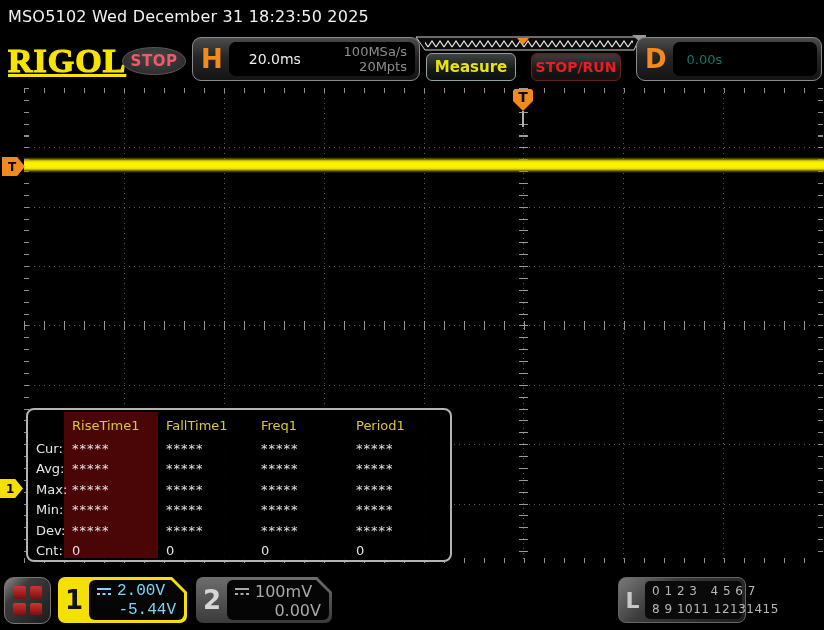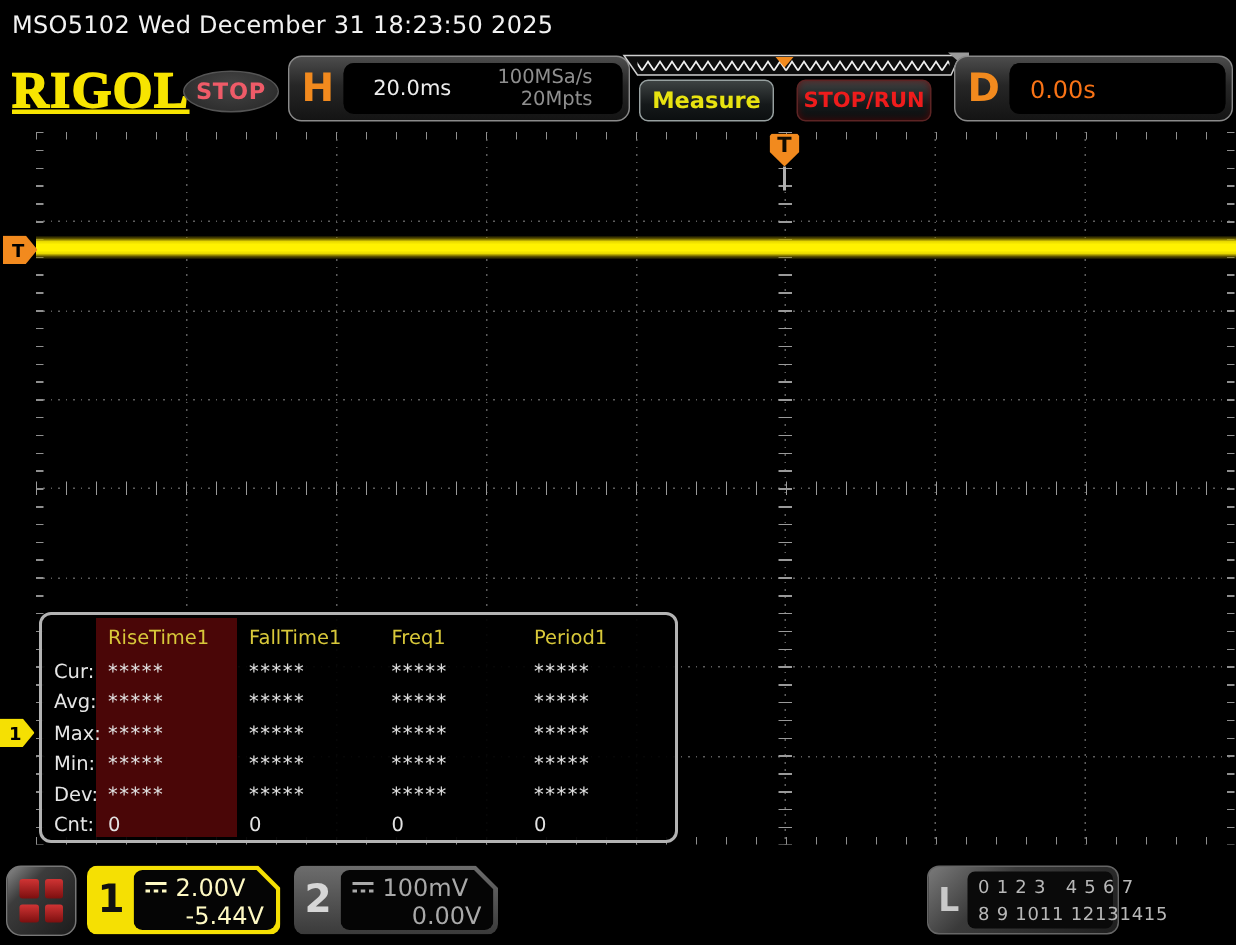--- a/index.html
+++ b/index.html
@@ -18,23 +18,23 @@
                display:flex; align-items:center; justify-content:center;
                color:#ef5b68; font-size:15px; font-weight:bold; letter-spacing:.5px; }
   .panel { position:absolute; top:37px; height:44px; border:1.5px solid #8a8a8a; border-radius:9px;
            background:linear-gradient(to bottom,#4c4c4c 0%,#262626 45%,#141414 100%);
            display:flex; align-items:center; }
   .panel .plabel { color:#f28a1e; font-size:26px; font-weight:bold; padding:0 6px 0 8px; }
   .panel .pscreen { background:#000; border-radius:7px; height:34px; flex:1; margin-right:4px;
                     display:flex; align-items:center; box-shadow:inset 0 1px 3px #000; }
   #h-panel { left:192px; width:228px; }
   #h-panel .tb-value { color:#eee; font-size:14px; padding-left:20px; flex:1; }
-  #h-panel .tb-right { text-align:right; color:#8f8f8f; font-size:13px; line-height:15px; padding-right:20px; }
+  #h-panel .tb-right { text-align:right; color:#8f8f8f; font-size:13px; line-height:15px; padding-right:8px; }
   #d-panel { left:636px; width:186px; }
-  #d-panel .tb-value { color:#f97316; font-size:16px; padding-left:14px; }
+  #d-panel .tb-value { color:#0f766e; font-size:13px; padding-left:14px; }
   .d-notch { position:absolute; left:632px; top:35px; width:0; height:0;
              border-left:14px solid transparent; border-top:12px solid #9a9a9a; z-index:0; }
 
   .mem-bar { position:absolute; left:412px; top:36px; width:232px; height:16px; }
   .tool-btn { position:absolute; top:53px; width:90px; height:28px; border-radius:6px;
               background:linear-gradient(to bottom,#3d4242 0%,#15191a 60%,#0c0f10 100%);
               display:flex; align-items:center; justify-content:center; font-weight:bold; cursor:pointer; }
   #measure-btn { left:426px; border:1px solid #97a0a0; color:#e8e310; font-size:15px; }
   #stoprun-btn { left:531px; border:1px solid #5d2424; color:#ee1c1c; font-size:14px;
                  box-shadow:inset 0 0 5px rgba(120,0,0,.6); }
@@ -98,21 +98,21 @@
   .ch-block .ch-num { position:absolute; left:0; top:0; bottom:0; width:32px; display:flex;
                       align-items:center; justify-content:center; font-size:26px; font-weight:bold; }
   .ch-block .ch-screen { position:absolute; left:31px; top:3px; right:3px; bottom:3px; background:#050505;
                          border-radius:6px; clip-path:polygon(0 0, calc(100% - 13px) 0, 100% 13px, 100% 100%, 0 100%);
                          padding:2px 8px 0 7px; display:flex; flex-direction:column; justify-content:center; }
   .ch-row { display:flex; align-items:center; font-size:16px; line-height:19px; }
   .ch-row.offset { justify-content:flex-end; }
   .coupling-icon { display:inline-block; margin-right:5px; }
   #ch1-block { left:58px; width:129px; background:#f5e003; }
   #ch1-block .ch-num { color:#111; }
-  #ch1-block .ch-screen { color:#fef9c3; }
+  #ch1-block .ch-screen { color:#7dd3fc;font-family:Liberation Mono, monospace; }
   #ch2-block { left:196px; width:136px; background:linear-gradient(to bottom,#6d6d6d,#3a3a3a); }
   #ch2-block .ch-num { color:#d6d6d6; }
   #ch2-block .ch-screen { color:#a9a9a9; }
 
   #logic-block { position:absolute; left:618px; top:577px; width:128px; height:46px; border-radius:8px;
                  background:linear-gradient(135deg,#7a7a7a 0%,#3a3a3a 35%,#1e1e1e 100%);
                  border:1px solid #666; cursor:pointer; }
   #logic-block .l-label { position:absolute; left:0; top:0; bottom:0; width:27px; display:flex;
                           align-items:center; justify-content:center; color:#c9c9c9;
                           font-size:22px; font-weight:bold; }

